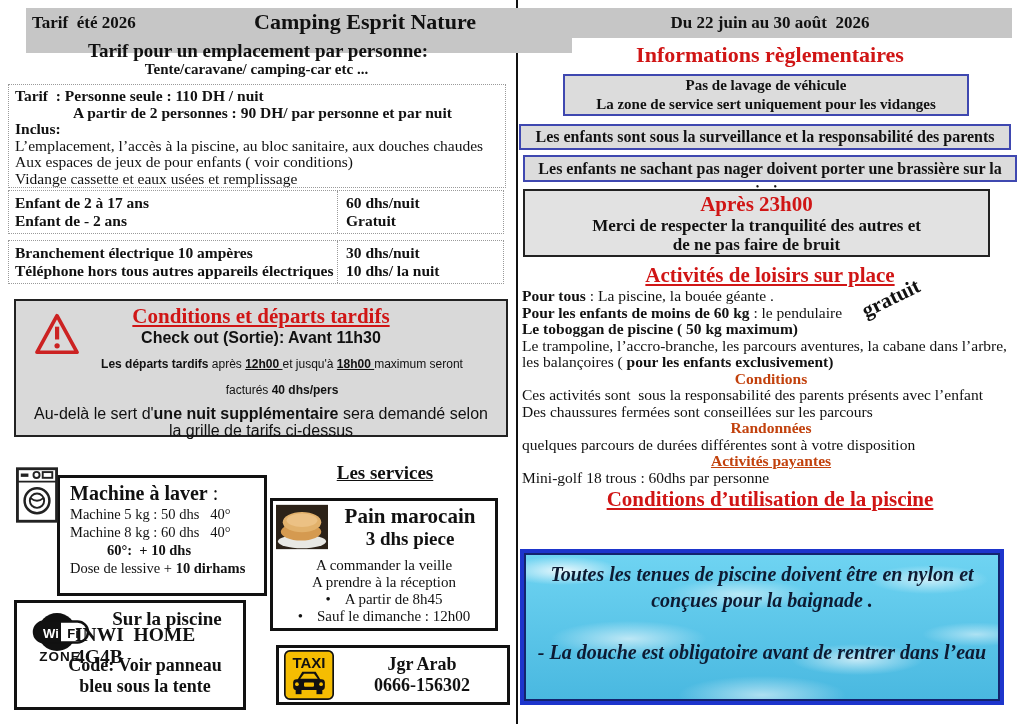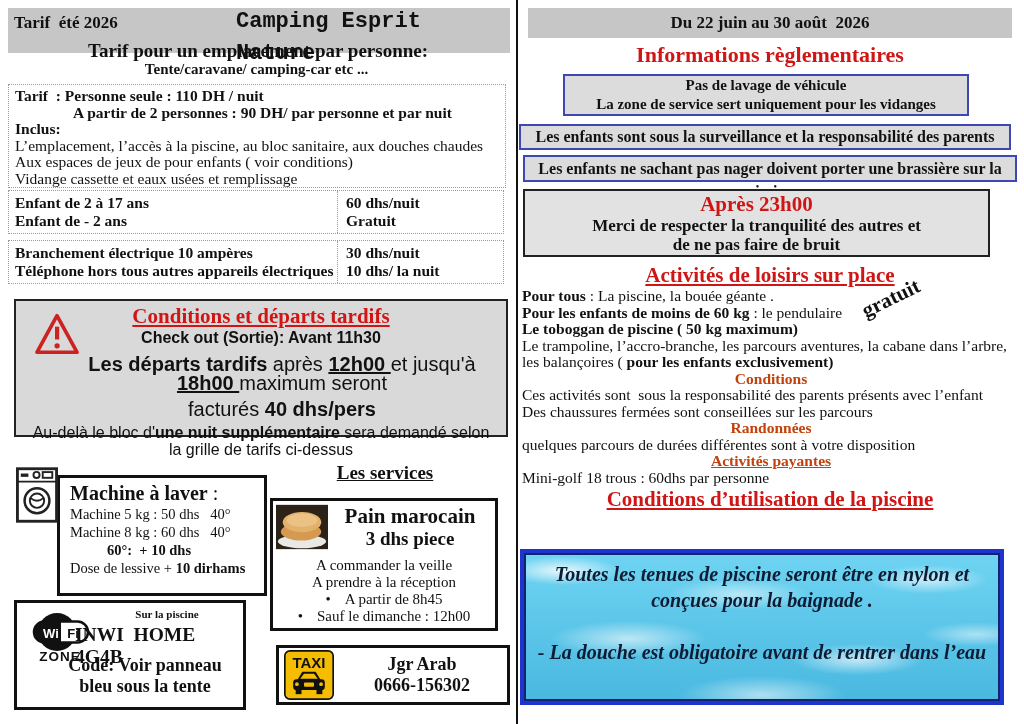--- a/index.html
+++ b/index.html
@@ -10,63 +10,63 @@
   .ctr{text-align:center;}
   .red{color:#d01515;}
   .u{text-decoration:underline;}
   .sans{font-family:"Liberation Sans", sans-serif;}
   .pre{white-space:pre-wrap;}
 
   .divider{position:absolute;left:516px;top:0;width:2px;height:724px;background:#111;}
 
   
   .graybar{background:#c6c6c6;}
-  #l-bar{left:8px;top:8px;width:502px;height:45px;}
+  #l-bar{left:26px;top:8px;width:502px;height:45px;padding-left:44px;}
   #l-season{position:absolute;left:6px;top:0;line-height:30px;font-size:17px;font-weight:bold;}
-  #l-title{position:absolute;left:228px;top:-2px;line-height:32px;font-size:22px;font-weight:bold;font-family:Liberation Mono, monospace;}
+  #l-title{position:absolute;left:228px;top:-2px;line-height:32px;font-size:22px;font-weight:bold;}
   #r-bar{left:528px;top:8px;width:484px;height:30px;line-height:30px;font-size:17px;font-weight:bold;text-align:center;}
 
   #l-h1{left:0;top:40px;width:516px;font-size:19px;}
   #l-h2{left:0;top:61px;width:513px;font-size:15px;}
 
   #tarif-box{left:8px;top:84px;width:484px;height:96px;border:1px dotted #9a9a9a;
              padding:3px 6px;font-size:15.5px;line-height:16.5px;}
   #tarif-box .indent{padding-left:58px;}
 
   #price-table{left:8px;top:190px;width:496px;}
   .ptable-row{border:1px dotted #9a9a9a;display:flex;margin-bottom:6px;font-size:15.5px;
               line-height:18px;font-weight:bold;}
   .ptable-cell-l{flex:0 0 322px;padding:3px 0 3px 6px;}
   .ptable-cell-r{flex:1;border-left:1px dotted #9a9a9a;padding:3px 0 3px 8px;}
 
   #late-box{left:14px;top:299px;width:490px;height:131px;background:#d9d9d9;
             border:2px solid #222;padding-top:3px;}
   #late-box .lb-title{font-size:21px;line-height:24px;}
   #late-box .lb-checkout{font-size:16px;line-height:20px;}
-  #late-box .lb-line{font-size:20px;line-height:19px;margin-top:7px;margin-left:42px;}
+  #late-box .lb-line{font-size:12px;line-height:19px;margin-top:7px;margin-left:42px;}
   #late-box .lb-wrap{width:470px;margin:5px auto 0;line-height:17px;}
   #warn-icon{position:absolute;left:18px;top:12px;width:46px;height:42px;}
 
   #laundry-icon{left:16px;top:466px;width:42px;height:58px;z-index:2;}
   #laundry-box{left:57px;top:475px;width:186px;height:112px;border:3px solid #111;
                padding:3px 8px 0 10px;font-size:14.5px;line-height:18px;}
   #laundry-box .ti{font-size:20px;line-height:24px;}
 
   #services-heading{left:270px;top:462px;width:230px;font-size:19px;}
 
   #bread-box{left:270px;top:498px;width:222px;height:127px;border:3px solid #111;}
   #bread-icon{position:absolute;left:3px;top:3px;width:52px;height:46px;}
   #bread-box .ti{margin:4px 0 0 52px;text-align:center;font-size:21px;line-height:23px;}
   #bread-box .pr{margin:0 0 8px 52px;text-align:center;font-size:19px;line-height:21px;}
   #bread-box .ln{text-align:center;font-size:15px;line-height:17px;}
   .bullet::before{content:"•";padding-right:14px;}
 
   #wifi-box{left:14px;top:600px;width:226px;height:104px;border:3px solid #111;}
   #wifi-icon{position:absolute;left:10px;top:8px;width:72px;height:56px;text-decoration:underline;}
-  #wifi-box .w1{position:absolute;left:80px;top:5px;width:140px;text-align:center;font-size:11px;}
+  #wifi-box .w1{position:absolute;left:80px;top:5px;width:140px;text-align:center;font-size:19px;}
   #wifi-box .w2{position:absolute;left:58px;top:21px;font-size:19.5px;}
   #wifi-box .w3{position:absolute;left:30px;top:52px;width:196px;text-align:center;font-size:18px;}
   #wifi-box .w4{position:absolute;left:30px;top:73px;width:196px;text-align:center;font-size:18px;}
 
   #taxi-box{left:276px;top:645px;width:228px;height:54px;border:3px solid #111;}
   #taxi-icon{position:absolute;left:4px;top:2px;width:52px;height:50px;}
   #taxi-box .tx{position:absolute;left:64px;top:6px;width:158px;text-align:center;
                 font-size:18px;line-height:21px;}
 
   
@@ -162,21 +162,21 @@
     </span>
     <div class="ctr b red u lb-title">Conditions et départs tardifs</div>
     <div class="ctr b sans lb-checkout">Check out (Sortie): Avant 11h30</div>
     <div class="ctr sans lb-line">
       <span class="b">Les départs tardifs</span><span> après </span><span class="b u">12h00 </span><span>et jusqu'à </span><span class="b u">18h00 </span><span>maximum seront</span>
     </div>
     <div class="ctr sans lb-line">
       <span>facturés </span><span class="b">40 dhs/pers</span>
     </div>
     <div class="ctr sans lb-wrap">
-      <span>Au-delà le bloc d'</span><span class="b">une nuit supplémentaire</span><span> sera demandé selon la grille de tarifs ci-dessus</span>
+      <span>Au-delà le sert d'</span><span class="b">une nuit supplémentaire</span><span> sera demandé selon la grille de tarifs ci-dessus</span>
     </div>
   </div>
 
   <span class="abs" id="laundry-icon">
     <svg viewBox="0 0 44 58" width="42" height="58">
       <rect x="1.5" y="1.5" width="41" height="55" fill="#fff" stroke="#222" stroke-width="3"></rect>
       <line x1="1.5" y1="15" x2="42.5" y2="15" stroke="#222" stroke-width="2"></line>
       <rect x="5" y="6.5" width="8" height="3.5" fill="#222"></rect>
       <circle cx="21.5" cy="8" r="3.2" fill="none" stroke="#222" stroke-width="2"></circle>
       <rect x="28" y="5" width="10" height="6" fill="none" stroke="#222" stroke-width="2"></rect>
@@ -285,17 +285,17 @@
     <div>Des chaussures fermées sont conseillées sur les parcours</div>
     <div class="h">Randonnées</div>
     <div>quelques parcours de durées différentes sont à votre disposition</div>
     <div class="h u">Activités payantes</div>
     <div>Mini-golf 18 trous : 60dhs par personne</div>
   </div>
 
   <div class="abs ctr b red u" id="pool-heading">Conditions d’utilisation de la piscine</div>
 
   <div class="abs" id="pool-box">
-    <div class="p1">Toutes les tenues de piscine seront être en nylon et conçues pour la baignade .</div>
+    <div class="p1">Toutes les tenues de piscine doivent être en nylon et conçues pour la baignade .</div>
     <div class="p2">- La douche est obligatoire avant de rentrer dans l’eau</div>
   </div>
 
 </div>
 
 </body></html>

